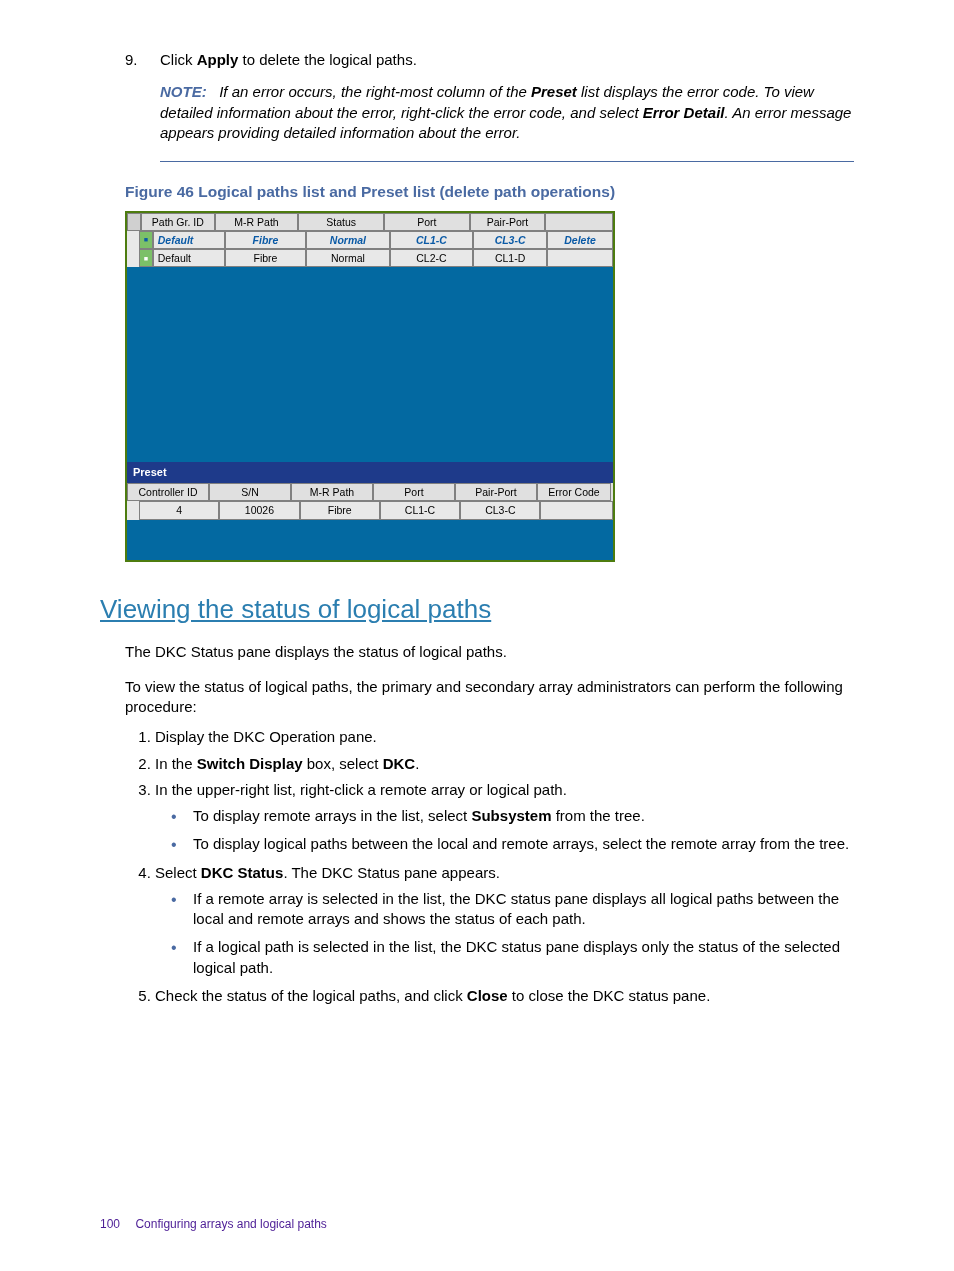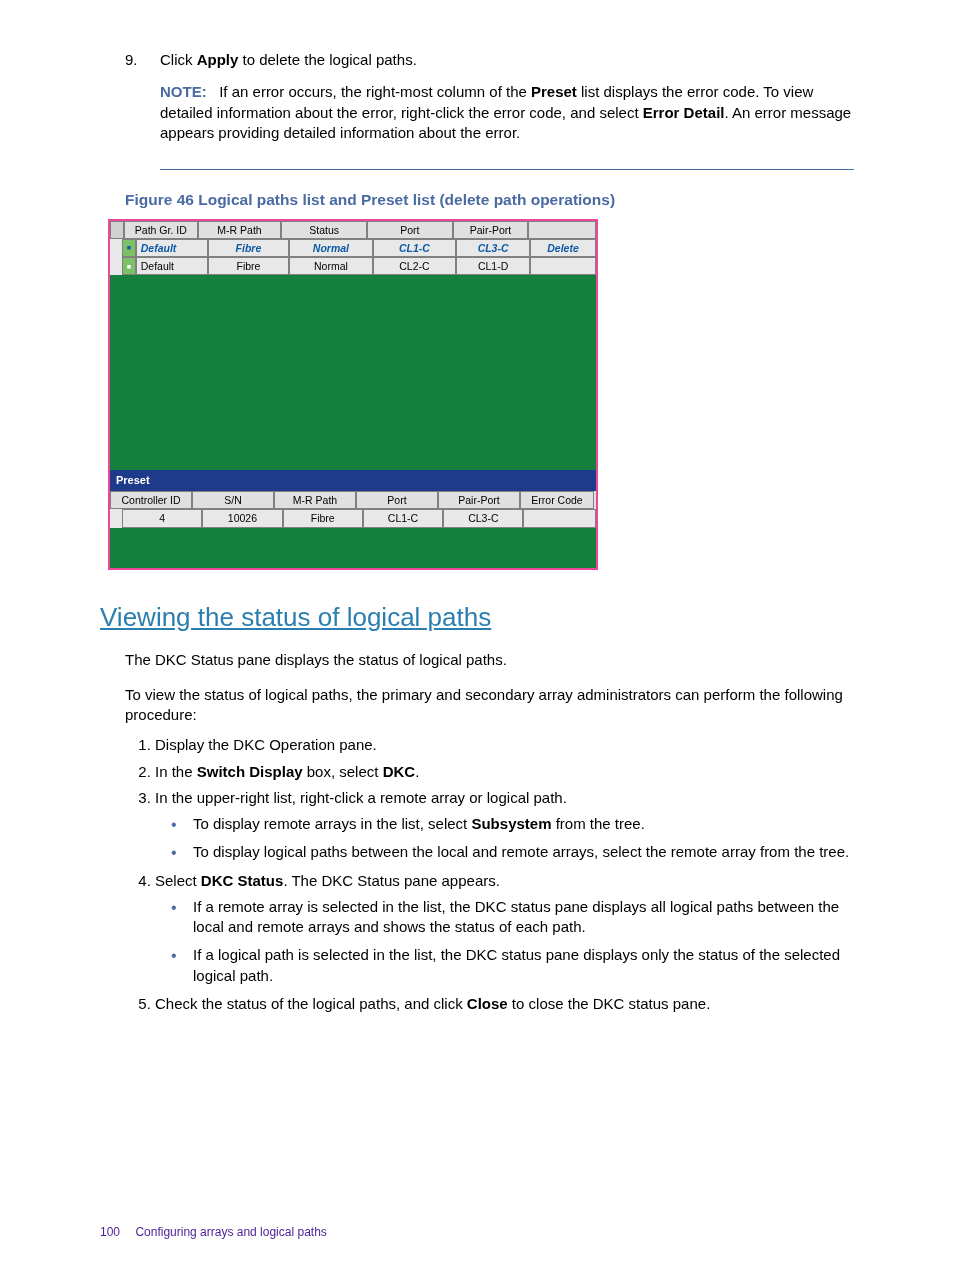--- a/index.html
+++ b/index.html
@@ -11,35 +11,36 @@
     color: #000;
     background: #fff;
     line-height: 1.35;
     width: 954px;
   }
   .step9 { display: flex; margin-bottom: 12px; }
   .step-num { min-width: 35px; margin-left: 25px; }
   .note-block {
     margin-left: 60px;
     border-bottom: 1.5px solid #4a6aa2;
-    padding-bottom: 26px;
+    padding-bottom: 18px;
     margin-bottom: 20px;
+    font-style: italic;
   }
   .note-label { color: #4a6aa2; font-weight: bold; }
   .figcap {
     color: #4a6aa2;
     font-weight: bold;
     margin: 20px 0 8px 25px;
     font-size: 15.5px;
   }
   .screenshot {
-    margin-left: 8px;
+    margin-left: 25px;
     width: 490px;
-    border: 2px solid #ec4899;
-    background: #15803d;
+    border: 2px solid #4d7c0f;
+    background: #0369a1;
     font-family: Tahoma, Arial, sans-serif;
     font-size: 10.5px;
     color: #000;
   }
   .thdr { display: flex; background: #e0e0e0; }
   .thdr > div, .trow > div {
     border: 1px solid #808080;
     padding: 1px 2px;
     text-align: center;
     overflow: hidden;

